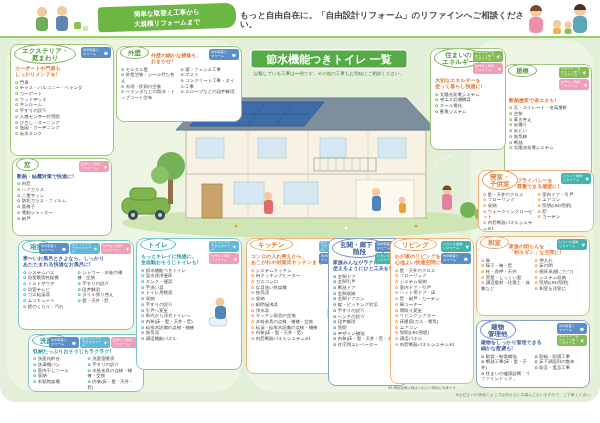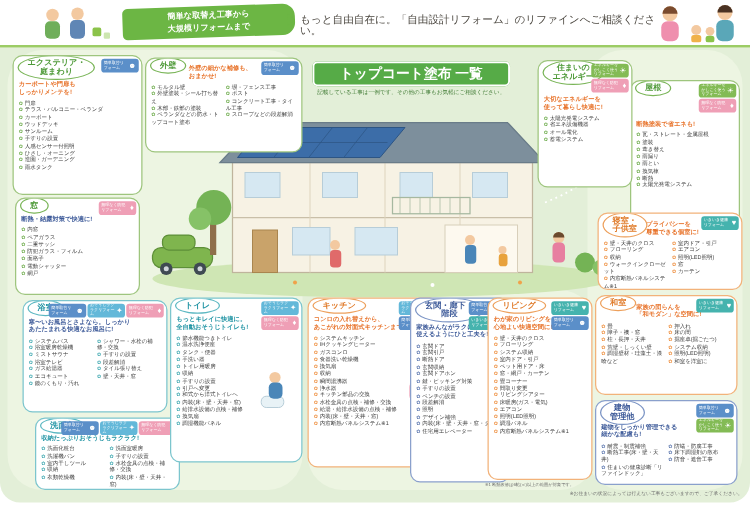--- a/index.html
+++ b/index.html
@@ -1,20 +1,20 @@
 <!DOCTYPE html>
 <html><head>
 <meta charset="utf-8">
 <style>
   html,body{margin:0;padding:0}
   body{width:600px;height:423px;position:relative;overflow:hidden;
        font-family:"Liberation Sans","DejaVu Sans",sans-serif;background:#ffffff}
   .header{position:absolute;left:0;top:0;width:600px;height:36px;background:#fff;z-index:3;
           border-bottom:2px solid #9ccc65}
-  .headline{position:absolute;left:240px;top:11px;width:300px;font-size:8.5px;font-weight:normal;
+  .headline{position:absolute;left:240px;top:11px;width:300px;font-size:8.5px;font-weight:bold;
             color:#4a463f;letter-spacing:0;line-height:1.1}
   .ribbon{position:absolute;left:98px;top:5px;width:138px;height:25px;background:#6cb644;
           border-radius:4px 10px 10px 4px;transform:rotate(-2deg);color:#fff;font-weight:bold;
           font-size:6.5px;line-height:1.5;text-align:center;padding-top:3px;box-sizing:border-box;
           white-space:pre-line}
   .ribbon:after{content:"";position:absolute;right:-5px;top:8px;border:5px solid transparent;
           border-left:6px solid #6cb644}
   .content{position:absolute;left:0;top:36px;width:600px;height:366px;background:#e3efd8;
            border-radius:0 0 16px 16px;z-index:0}
   .blob{position:absolute;background:#edf5e2;border-radius:28px;z-index:0}
@@ -79,21 +79,21 @@
     <circle cx="44" cy="23" r="3.5" fill="#f3c9a0"></circle>
       <rect x="40.5" y="26.5" width="7" height="5.5" rx="2" fill="#8bc34a"></rect>
   </svg>
 </div>
 
 <div class="content"></div>
 <div class="blob" style="left:6px;top:40px;width:236px;height:352px"></div>
 <div class="blob" style="left:246px;top:232px;width:230px;height:160px"></div>
 <div class="blob" style="left:470px;top:40px;width:124px;height:352px"></div>
 
-<div class="banner">トップコート塗布 一覧</div>
+<div class="banner">節水機能つきトイレ 一覧</div>
 <div class="banner-sub">記載している工事は一例です。その他の工事もお気軽にご相談ください。</div>
 
 <div class="house-wrap">
 <svg width="370" height="160" viewBox="0 0 370 160">
   <ellipse cx="190" cy="145" rx="184" ry="15" fill="#cfe6b4"></ellipse>
   <path d="M320 84 q40 -16 44 -34" stroke="#ffffff" stroke-width="1.4" stroke-dasharray="1.5 3" fill="none"></path>
   <rect x="70" y="52" width="240" height="88" fill="#f7f2e4" stroke="#bfb49c" stroke-width="1"></rect>
   <line x1="70" y1="96" x2="310" y2="96" stroke="#c9bfa8" stroke-width="1"></line>
   <line x1="132" y1="52" x2="132" y2="140" stroke="#ded4bd" stroke-width="0.8"></line>
   <line x1="192" y1="52" x2="192" y2="140" stroke="#ded4bd" stroke-width="0.8"></line>

